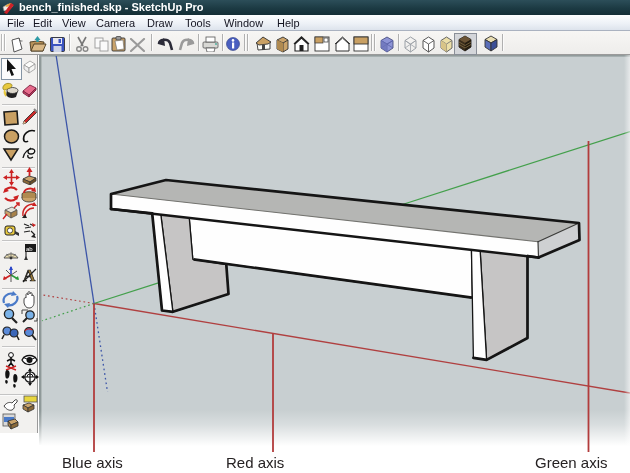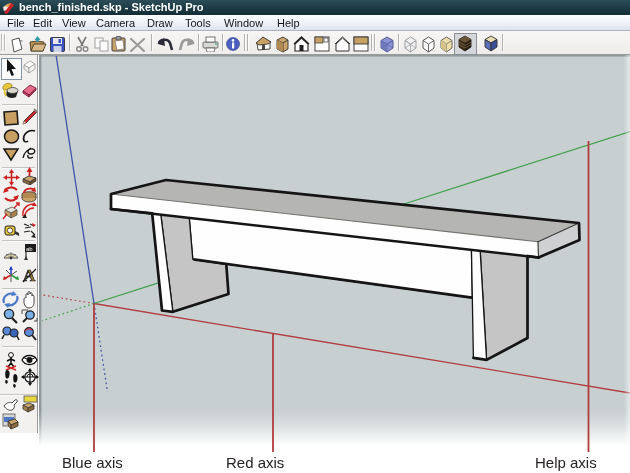--- a/index.html
+++ b/index.html
@@ -392,14 +392,14 @@
 <rect x="39" y="446" width="591" height="27" fill="#fff"></rect>
 <rect x="624" y="55" width="6" height="392" fill="url(#rfade)"></rect>
 <g stroke="#b23c3c" stroke-width="1.8" fill="none">
 <path d="M94 303.5 L94 452"></path>
 <path d="M273 333.5 L273 452"></path>
 <path d="M588.5 141 L588.5 452"></path>
 </g>
 </svg>
 <div class="axl" style="left:62px">Blue axis</div>
 <div class="axl" style="left:226px">Red axis</div>
-<div class="axl" style="left:535px">Help axis</div>
+<div class="axl" style="left:535px">Green axis</div>
 </div>
 
 </body></html>

